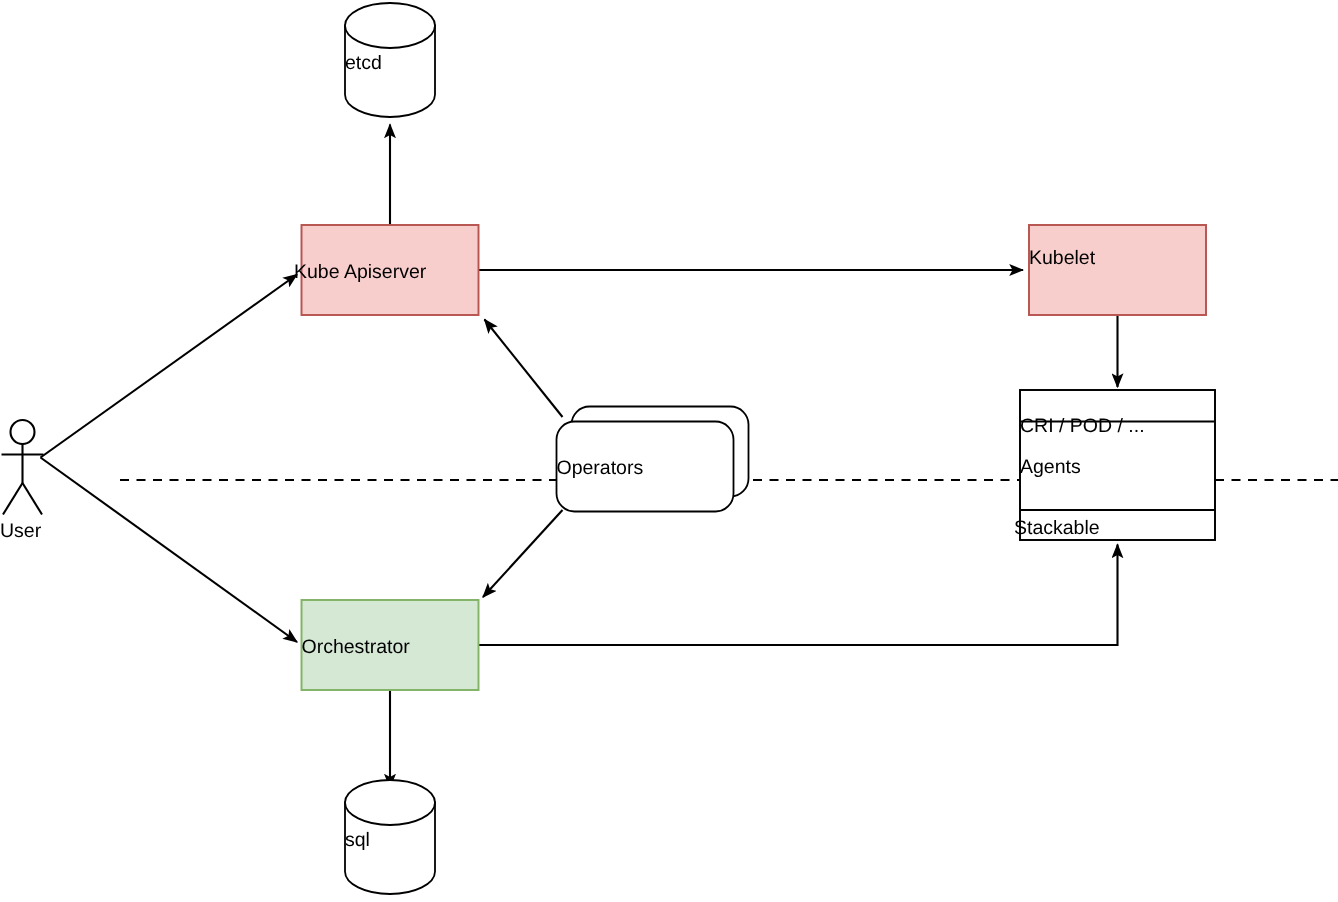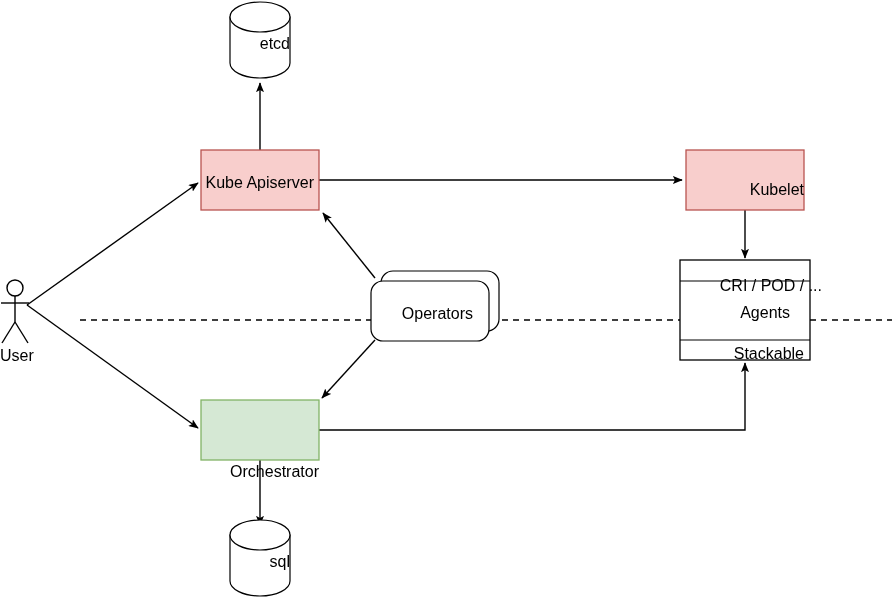--- a/index.html
+++ b/index.html
@@ -20,23 +20,23 @@
   #diagram-svg {
     position: absolute;
     left: 0;
     top: 0;
     width: 892px;
     height: 601px;
   }
   .node-label {
     position: absolute;
     font-family: "Liberation Sans", sans-serif;
-    font-size: 16px;
+    font-size: 13px;
     color: #000000;
-    text-align: right;
+    text-align: left;
     line-height: 1.2;
     white-space: nowrap;
     pointer-events: none;
   }
 </style>
 </head>
 <body>
 
 <div id="canvas">
 
@@ -128,29 +128,29 @@
       <line x1="1" y1="303" x2="29" y2="303" stroke="#000000" stroke-width="1.4"></line>
       <line x1="15" y1="322" x2="2" y2="343" stroke="#000000" stroke-width="1.4"></line>
       <line x1="15" y1="322" x2="28" y2="343" stroke="#000000" stroke-width="1.4"></line>
     </g>
   </svg>
 
   <div class="node-label" style="left:230px; top:34px; width:60px;">etcd</div>
 
   <div class="node-label" style="left:196px; top:173px; width:118px;">Kube Apiserver</div>
 
-  <div class="node-label" style="left:686px; top:180px; width:118px;">Kubelet</div>
+  <div class="node-label" style="left:686px; top:164px; width:118px;">Kubelet</div>
 
   <div class="node-label" style="left:371px; top:304px; width:102px;">Operators</div>
 
   <div class="node-label" style="left:680px; top:276px; width:142px;">CRI / POD / ...</div>
 
   <div class="node-label" style="left:680px; top:303px; width:110px;">Agents</div>
 
   <div class="node-label" style="left:676px; top:344px; width:128px;">Stackable</div>
 
-  <div class="node-label" style="left:201px; top:423px; width:118px;margin-top:39px;">Orchestrator</div>
+  <div class="node-label" style="left:201px; top:423px; width:118px;">Orchestrator</div>
 
   <div class="node-label" style="left:230px; top:552px; width:60px;">sql</div>
 
   <div class="node-label" style="left:0px; top:346px; width:32px;">User</div>
 
 </div>
 
 </body></html>

